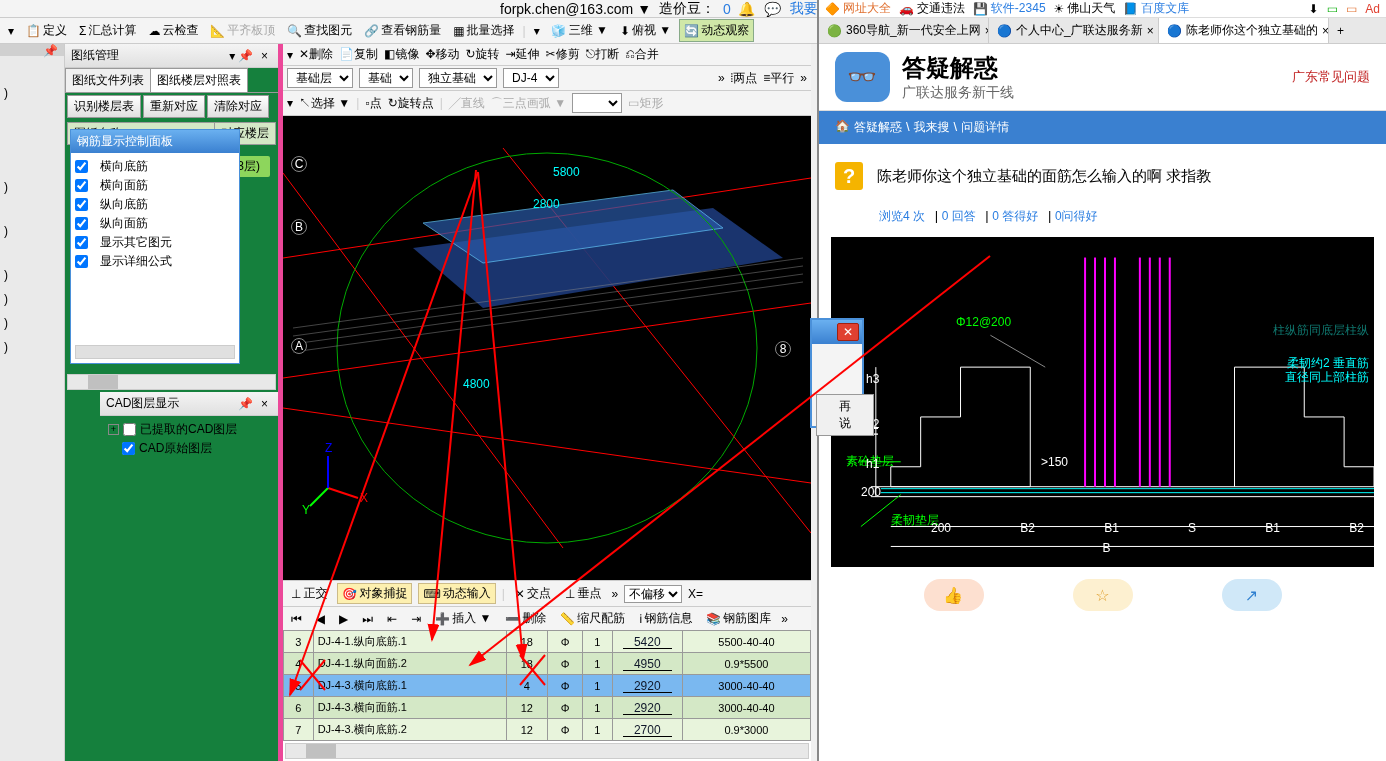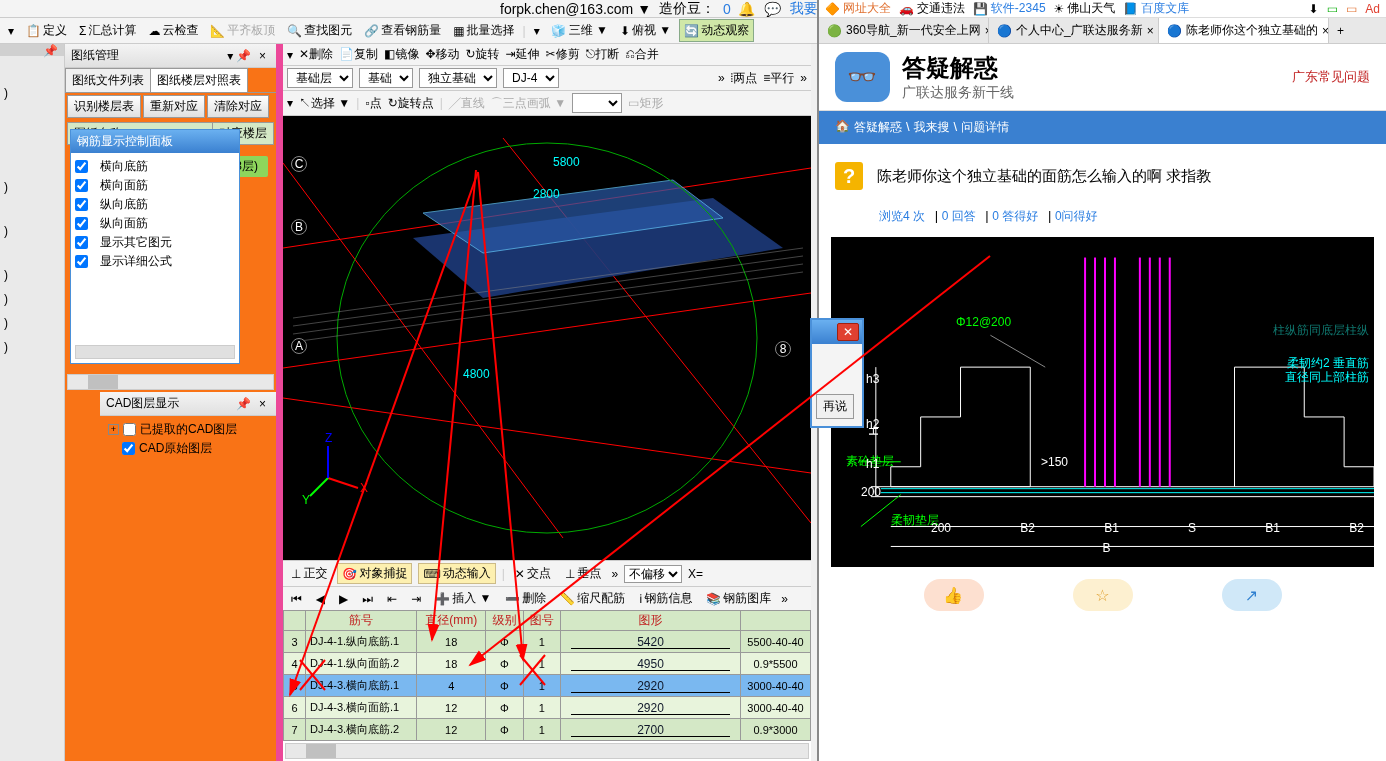--- a/index.html
+++ b/index.html
@@ -11,21 +11,21 @@
 .bell-icon { color: #2a7de1; }
 .suggest { color: #2a7de1; }
 
 .toolbar-main { height: 26px; display: flex; align-items: center; gap: 4px; padding: 2px 4px; background: #f4f4f4; border-bottom: 1px solid #ccc; }
 .toolbar-main .btn { display: inline-flex; align-items: center; gap: 2px; padding: 2px 4px; font-size: 12px; }
 
 .main-layout { display: flex; height: calc(100% - 44px); }
 
 .left-panel { width: 65px; background: #eaeaea; border-right: 1px solid #ccc; }
 
-.drawing-mgr { width: 218px; background: #f97316; border-right: 7px solid #ec4899; position: relative; }
+.drawing-mgr { width: 218px; background: #15803d; border-right: 5px solid #ec4899; position: relative; }
 .panel-header { background: linear-gradient(#f4f4f4,#e0e0e0); padding: 3px 6px; display: flex; justify-content: space-between; align-items: center; font-size: 12px; border-bottom: 1px solid #ccc; }
 .close-x { padding: 0 4px; cursor: pointer; }
 .tabs-row { display: flex; border-bottom: 1px solid #999; }
 .tabs-row .tab { padding: 3px 6px; border: 1px solid #999; border-bottom: none; background: #f0f0f0; font-size: 12px; margin-right: -1px; }
 .tabs-row .tab.active { background: #fff; }
 
 .buttons-row { display: flex; gap: 2px; padding: 2px; }
 .buttons-row button { padding: 2px 6px; font-size: 12px; border: 1px solid #999; background: linear-gradient(#fff,#e0e0e0); }
 
 .rebar-control-panel { position: absolute; top: 85px; left: 5px; width: 170px; background: #fff; border: 1px solid #4a90d9; z-index: 10; }
@@ -100,21 +100,21 @@
 .action-icons { display: flex; justify-content: space-around; padding: 12px 60px; }
 .action-icons .ai { width: 60px; height: 32px; border-radius: 16px; display: flex; align-items: center; justify-content: center; font-size: 16px; }
 .ai.up { background: #fde0d0; color: #e07030; }
 .ai.star { background: #fdf0d0; color: #e0a030; }
 .ai.share { background: #d0e8f8; color: #3080d0; }
 
 
 .dialog-close { position: absolute; left: 810px; top: 318px; width: 54px; height: 110px; background: #f4f4f4; border: 2px solid #4a90d9; z-index: 20; }
 .dialog-close .title-strip { height: 24px; background: linear-gradient(#6ab0f0,#3a80d0); display: flex; justify-content: flex-end; align-items: center; padding-right: 3px; }
 .dialog-close .x-btn { width: 22px; height: 18px; background: #e04030; color: #fff; text-align: center; line-height: 16px; border: 1px solid #a02010; border-radius: 2px; }
-.dialog-close .btn-talk { margin: 50px 4px 4px; padding: 3px 6px; border: 1px solid #999; background: #f0f0f0; font-size: 12px; }
+.dialog-close .btn-talk { margin: 50px 4px 4px; padding: 3px 22px; border: 1px solid #999; background: #f0f0f0; font-size: 12px; }
 
 
 .annotation-canvas { position: absolute; left: 0; top: 0; pointer-events: none; z-index: 30; }
 
 select { border: 1px solid #999; background: #fff; }
 .sep { color: #ccc; }
 </style>
 </head>
 <body>
 
@@ -331,29 +331,20 @@
       <span class="btn">➖<span>删除</span></span>
       <span class="btn">📏<span>缩尺配筋</span></span>
       <span class="btn">ℹ<span>钢筋信息</span></span>
       <span class="btn">📚<span>钢筋图库</span></span>
       <span>»</span>
     </div>
 
     <div class="rebar-table">
       <table>
         <tbody>
-            <tr>
-          <th style="width:22px"></th>
-          <th>筋号</th>
-          <th>直径(mm)</th>
-          <th>级别</th>
-          <th>图号</th>
-          <th style="width:180px">图形</th>
-          <th style="width:70px"></th>
-        </tr>
         <tr>
               <td>3</td>
               <td class="name">DJ-4-1.纵向底筋.1</td>
               <td>18</td>
               <td>Φ</td>
               <td>1</td>
               <td class="shape-cell"><span class="shape-val">5420</span><div class="shape-line"></div></td>
               <td>5500-40-40</td>
             </tr>
         <tr>

